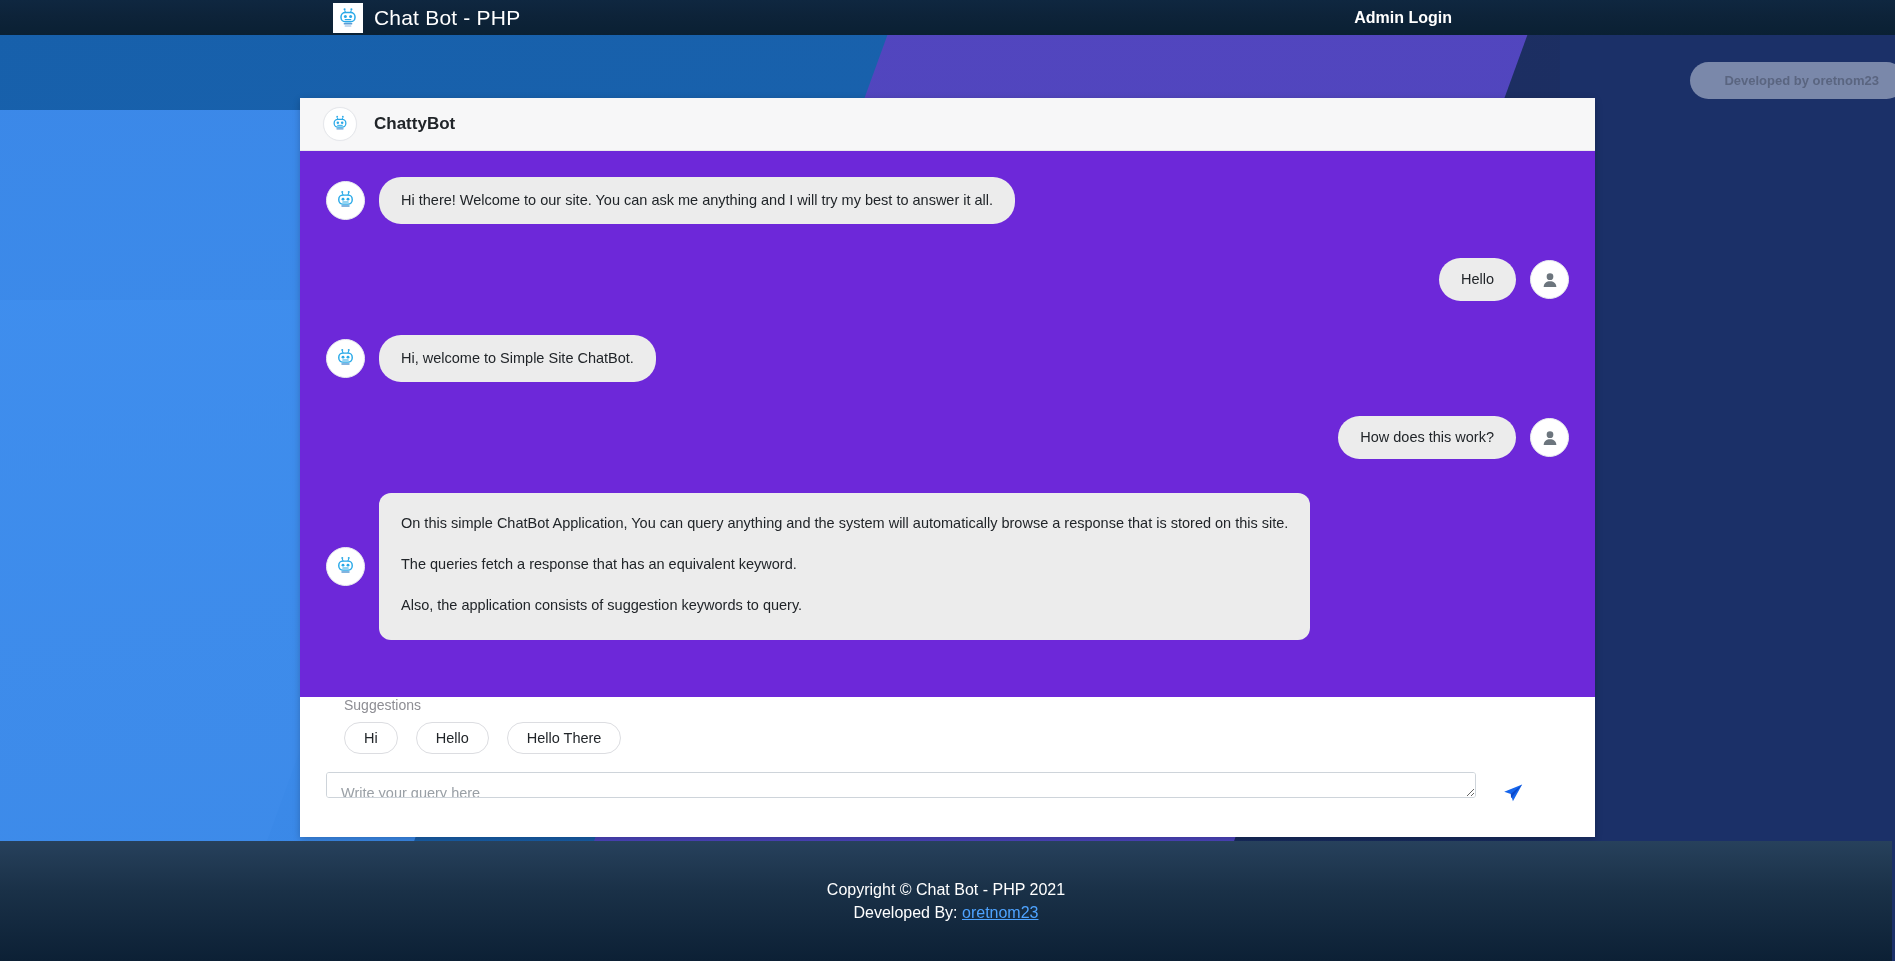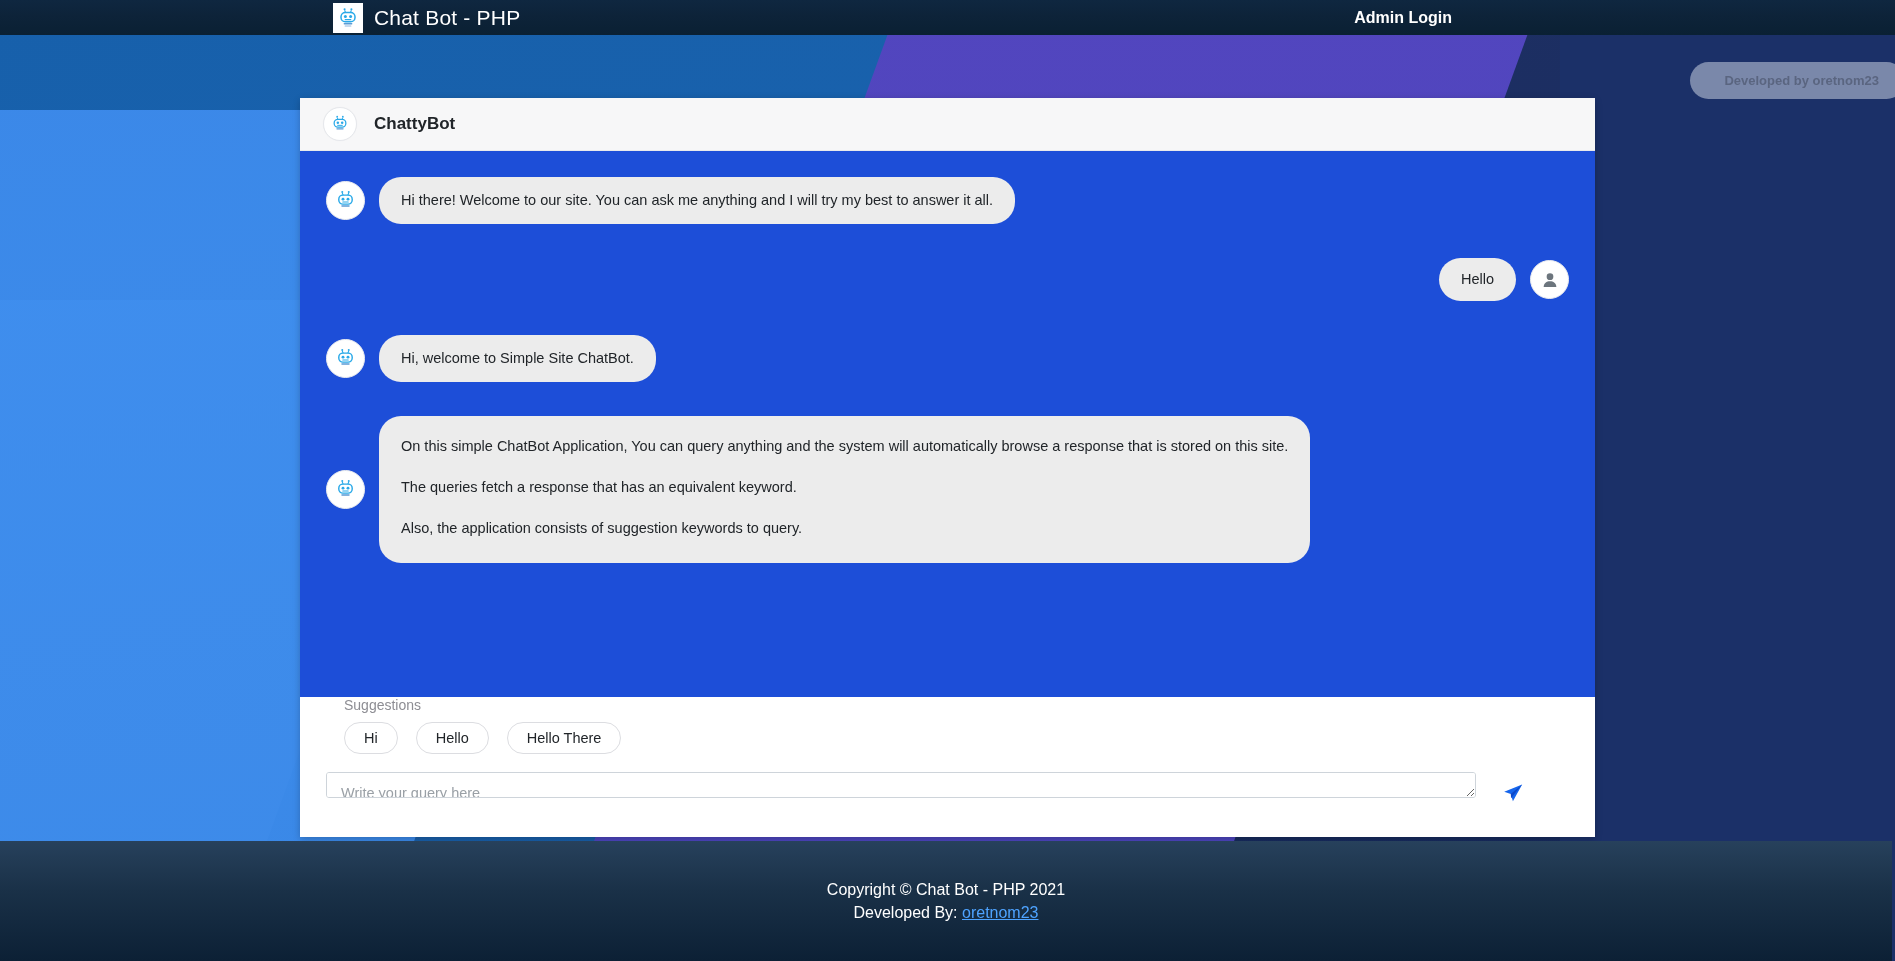--- a/index.html
+++ b/index.html
@@ -150,21 +150,21 @@
     box-shadow: 0 0 1px rgba(0,0,0,0.05);
   }
   .chat-title {
     font-size: 17px;
     font-weight: bold;
     color: #212529;
   }
 
   .chat-body {
     padding: 26px 26px 0 26px;
-    background: #1d4ed8;
+    background: #6d28d9;
     min-height: 520px;
   }
 
   .msg-row {
     display: flex;
     align-items: center;
     margin-bottom: 34px;
   }
   .msg-row.bot { justify-content: flex-start; }
   .msg-row.user { justify-content: flex-end; }
@@ -189,21 +189,21 @@
   }
   .bubble.user {
     border-radius: 22px;
     padding: 11px 22px;
   }
   .msg-row.bot .bubble { margin-left: 14px; }
   .msg-row.user .bubble { margin-right: 14px; }
 
   .bubble p { margin: 0 0 20px 0; }
   .bubble p:last-child { margin-bottom: 0; }
-  .bubble.block { padding: 20px 22px 24px 22px; border-radius: 22px; }
+  .bubble.block { padding: 20px 22px 24px 22px; border-radius: 12px; }
 
   
   .suggestions-wrap {
     padding: 0 26px 0 44px;
   }
   .suggestions-label {
     color: #8d8d93;
     font-size: 14px;
     margin-bottom: 9px;
   }
@@ -376,20 +376,29 @@
             <rect x="5" y="6.4" width="14" height="9.4" rx="4.3" fill="none" stroke="#29a9e8" stroke-width="1.5"></rect>
             <circle cx="9.4" cy="10.6" r="1.5" fill="#29a9e8"></circle>
             <circle cx="14.6" cy="10.6" r="1.5" fill="#29a9e8"></circle>
             <path d="M9.2 13.6 h5.6" stroke="#29a9e8" stroke-width="1.2" stroke-linecap="round"></path>
             <rect x="7.6" y="17" width="8.8" height="1.5" rx="0.7" fill="#5b9bd5"></rect>
           </svg>
         </span>
         <div class="bubble">Hi, welcome to Simple Site ChatBot.</div>
       </div>
 
+      <div class="msg-row user">
+        <div class="bubble user">How does this work?</div>
+        <span class="msg-avatar">
+          <svg width="20" height="20" viewBox="0 0 24 24" aria-hidden="true">
+            <circle cx="12" cy="8" r="4" fill="#6c757d"></circle>
+            <path d="M4.4 20.5 C4.4 15.8 8 13.6 12 13.6 C16 13.6 19.6 15.8 19.6 20.5 Z" fill="#6c757d"></path>
+          </svg>
+        </span>
+      </div>
 
       <div class="msg-row bot">
         <span class="msg-avatar">
           <svg width="23" height="23" viewBox="0 0 24 24" aria-hidden="true">
             <circle cx="8.6" cy="3.2" r="1.05" fill="#29a9e8"></circle>
             <circle cx="15.4" cy="3.2" r="1.05" fill="#29a9e8"></circle>
             <path d="M8.6 4.2 L9.6 6.6 M15.4 4.2 L14.4 6.6" stroke="#29a9e8" stroke-width="1.1" fill="none"></path>
             <rect x="5" y="6.4" width="14" height="9.4" rx="4.3" fill="none" stroke="#29a9e8" stroke-width="1.5"></rect>
             <circle cx="9.4" cy="10.6" r="1.5" fill="#29a9e8"></circle>
             <circle cx="14.6" cy="10.6" r="1.5" fill="#29a9e8"></circle>

